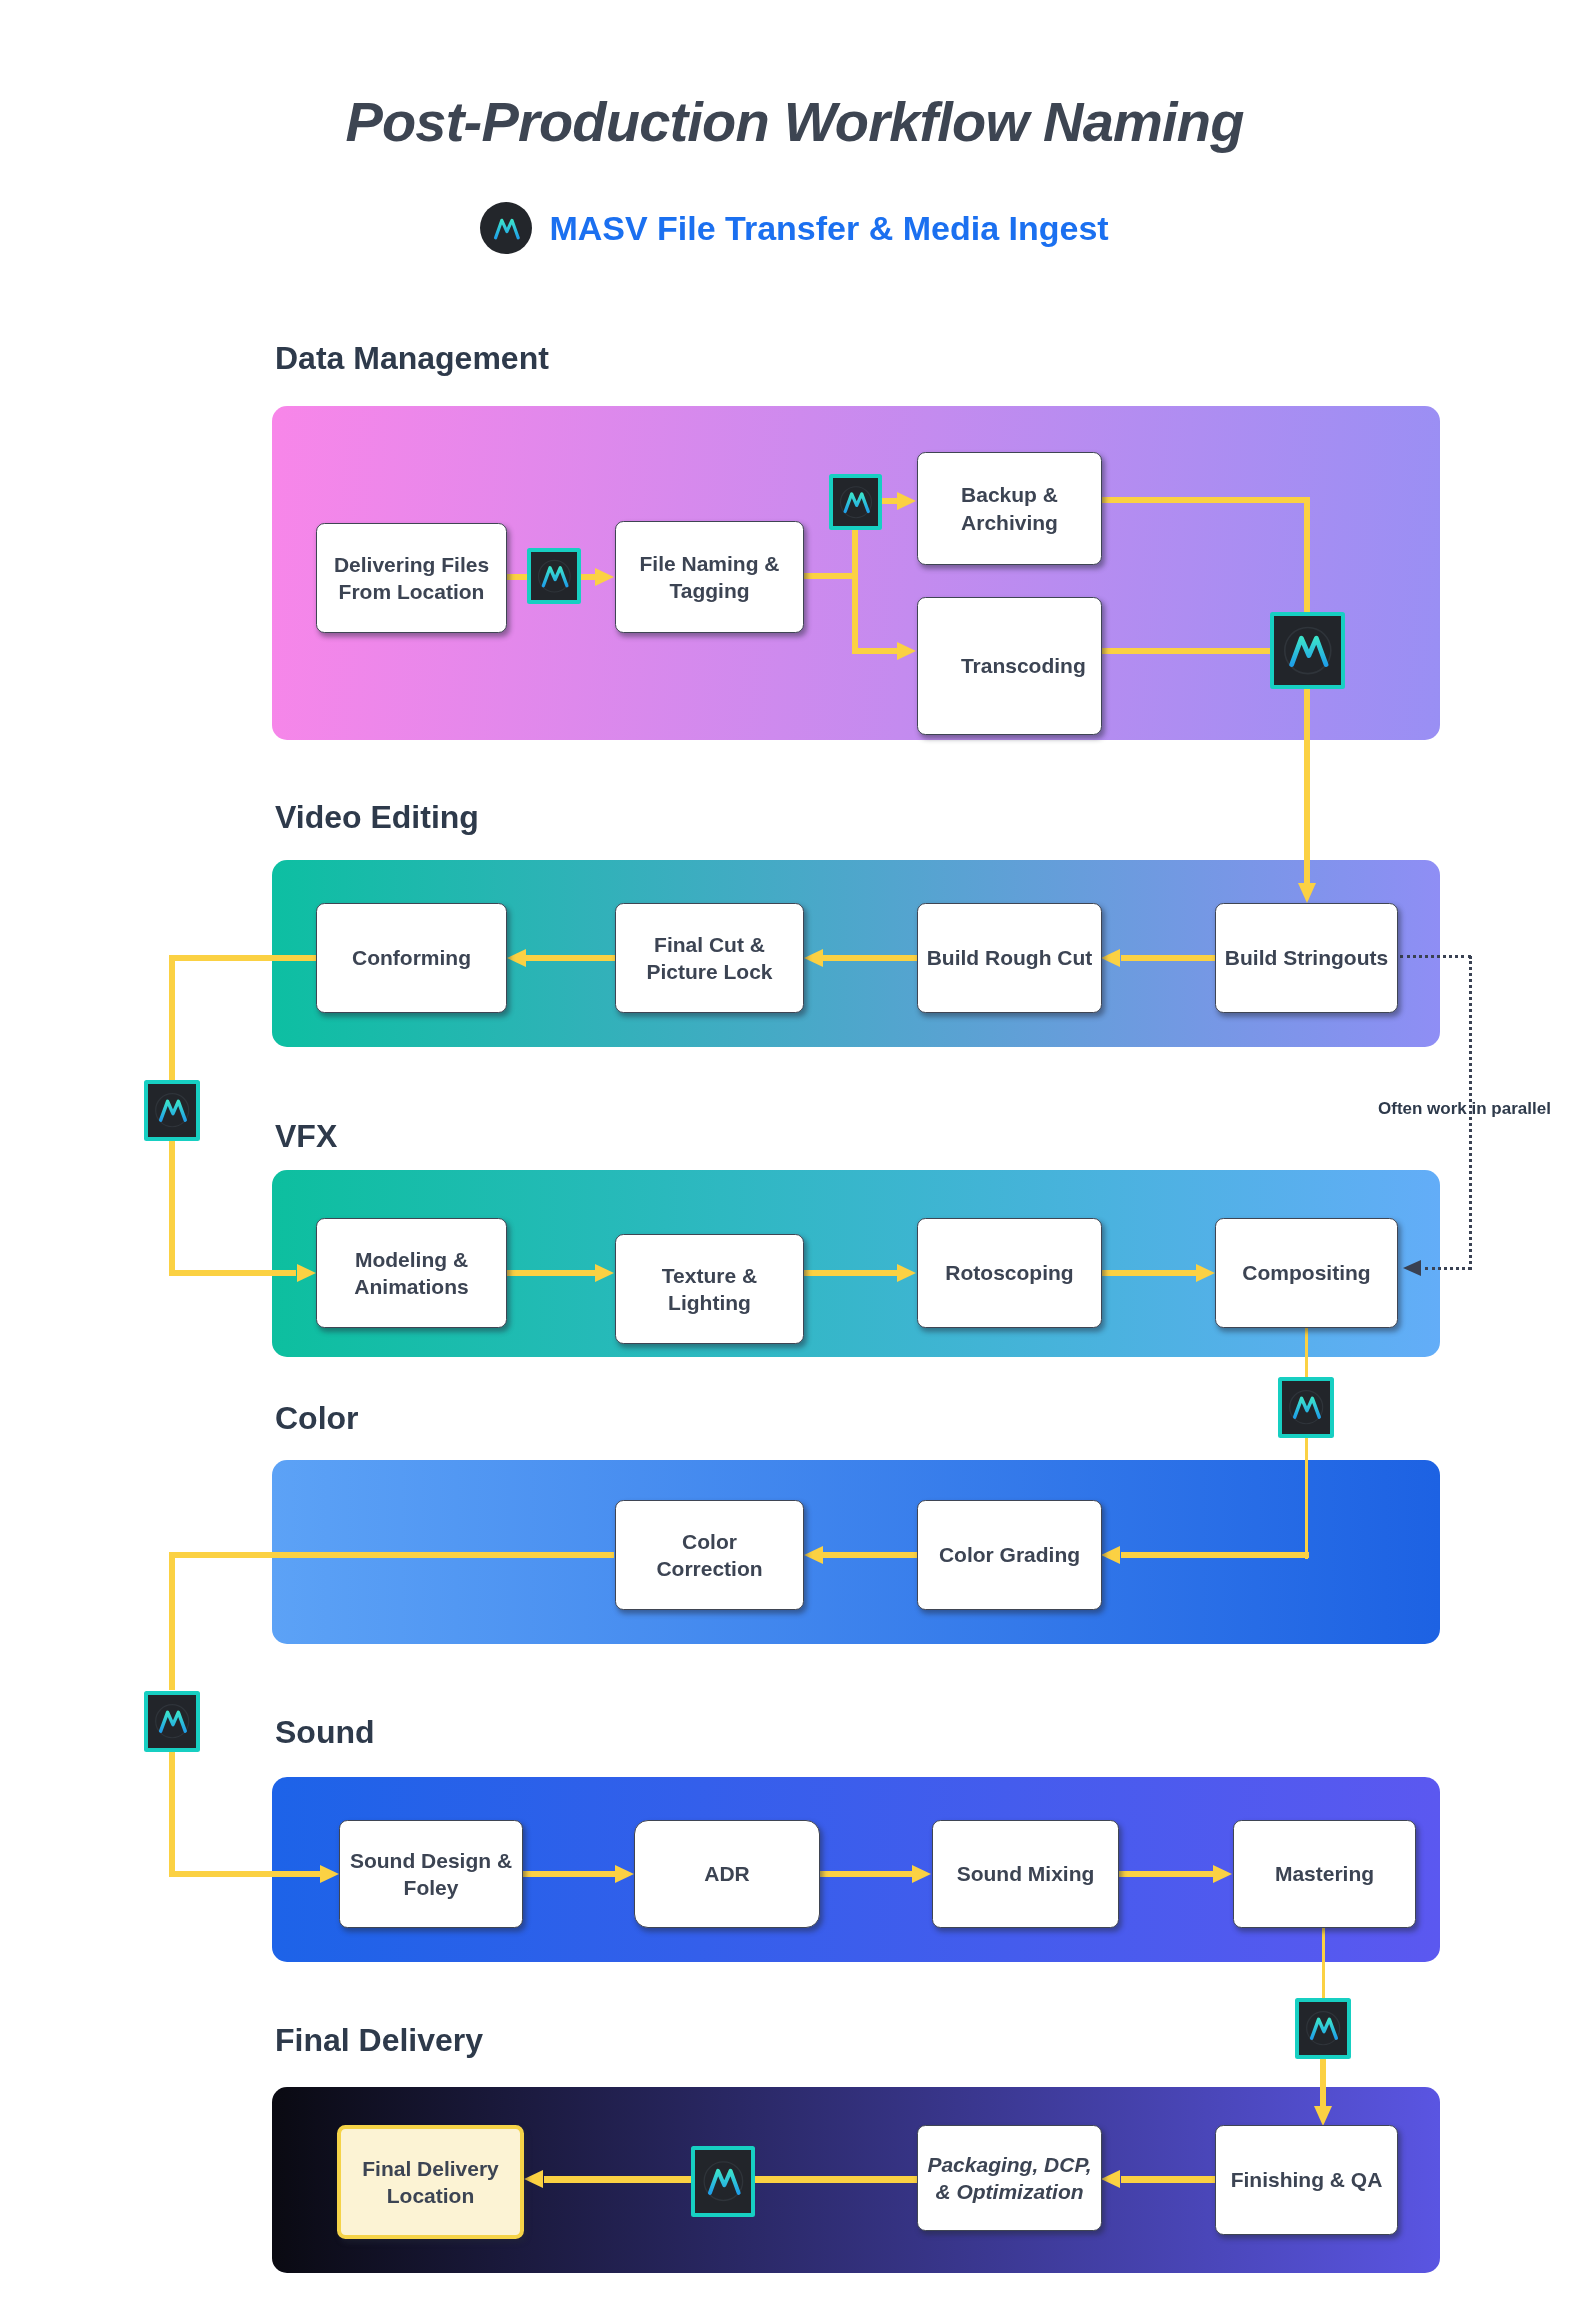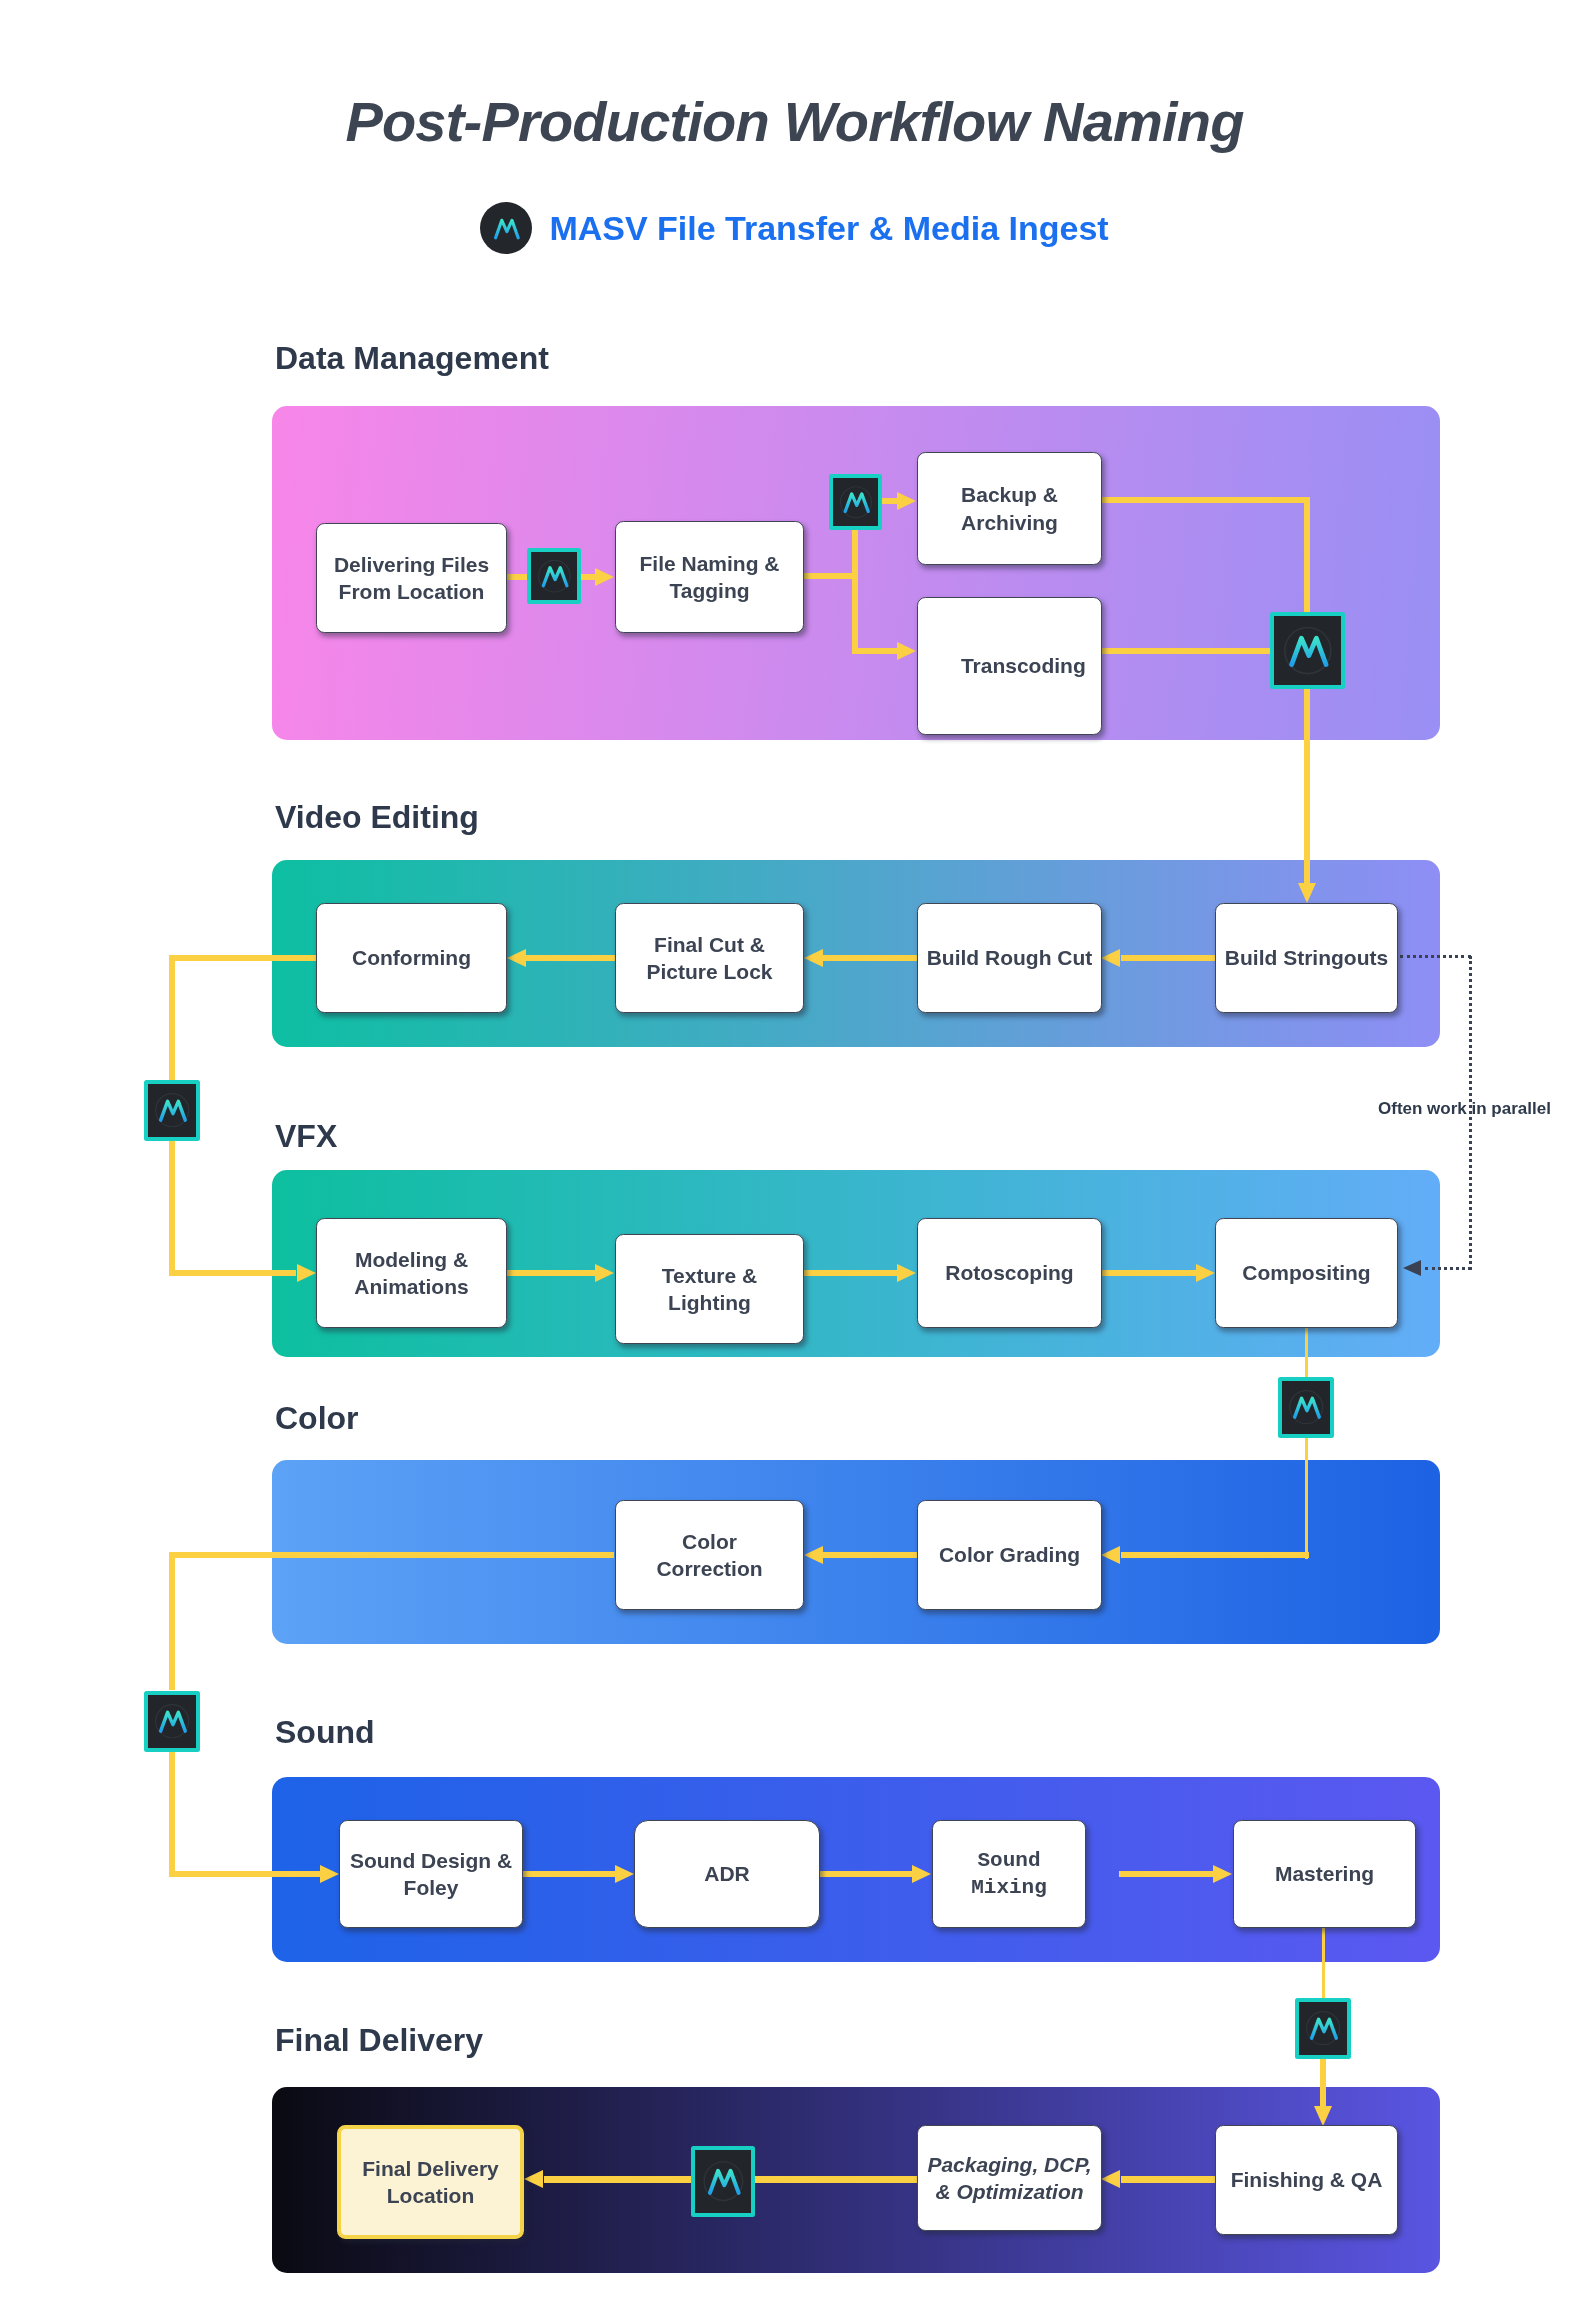--- a/index.html
+++ b/index.html
@@ -194,21 +194,21 @@
   <div class="arr r" style="left:912px;top:1865px;"></div>
   <div class="hl" style="left:1119px;top:1871px;width:95px;"></div>
   <div class="arr r" style="left:1213px;top:1865px;"></div>
   <div class="vl thin" style="left:1322px;top:1928px;height:70px;"></div>
   <div class="vl" style="left:1320px;top:2059px;height:49px;"></div>
   <div class="arr d" style="left:1314px;top:2106px;"></div>
 
   <div class="node z4" style="left:339px;top:1820px;width:184px;height:108px;">Sound Design &amp;
 Foley</div>
   <div class="node z4" style="left:634px;top:1820px;width:186px;height:108px;border-radius:14px;">ADR</div>
-  <div class="node z4" style="left:932px;top:1820px;width:154px;height:108px;font-family:Liberation Mono, monospace;">Sound Mixing</div>
+  <div class="node z4" style="left:932px;top:1820px;width:187px;height:108px;">Sound Mixing</div>
   <div class="node z4" style="left:1233px;top:1820px;width:183px;height:108px;">Mastering</div>
   <div class="masv" style="left:1295px;top:1998px;width:56px;height:61px;">
     <svg viewBox="0 0 100 100">
         <circle cx="50" cy="50" r="43" fill="none" stroke="#2F343A" stroke-width="3"></circle>
         <polyline points="20,76 38,27 52,59 66,27 84,76" fill="none" stroke="url(#mgrad)" stroke-width="9" stroke-linecap="round" stroke-linejoin="round"></polyline>
       </svg>
   </div>
 
   <div class="sec-label" style="left:275px;top:2022px;">Final Delivery</div>
   <div class="band" style="top:2087px;height:186px;background:linear-gradient(90deg,#0A0A12 0%,#5A55E2 100%);"></div>

